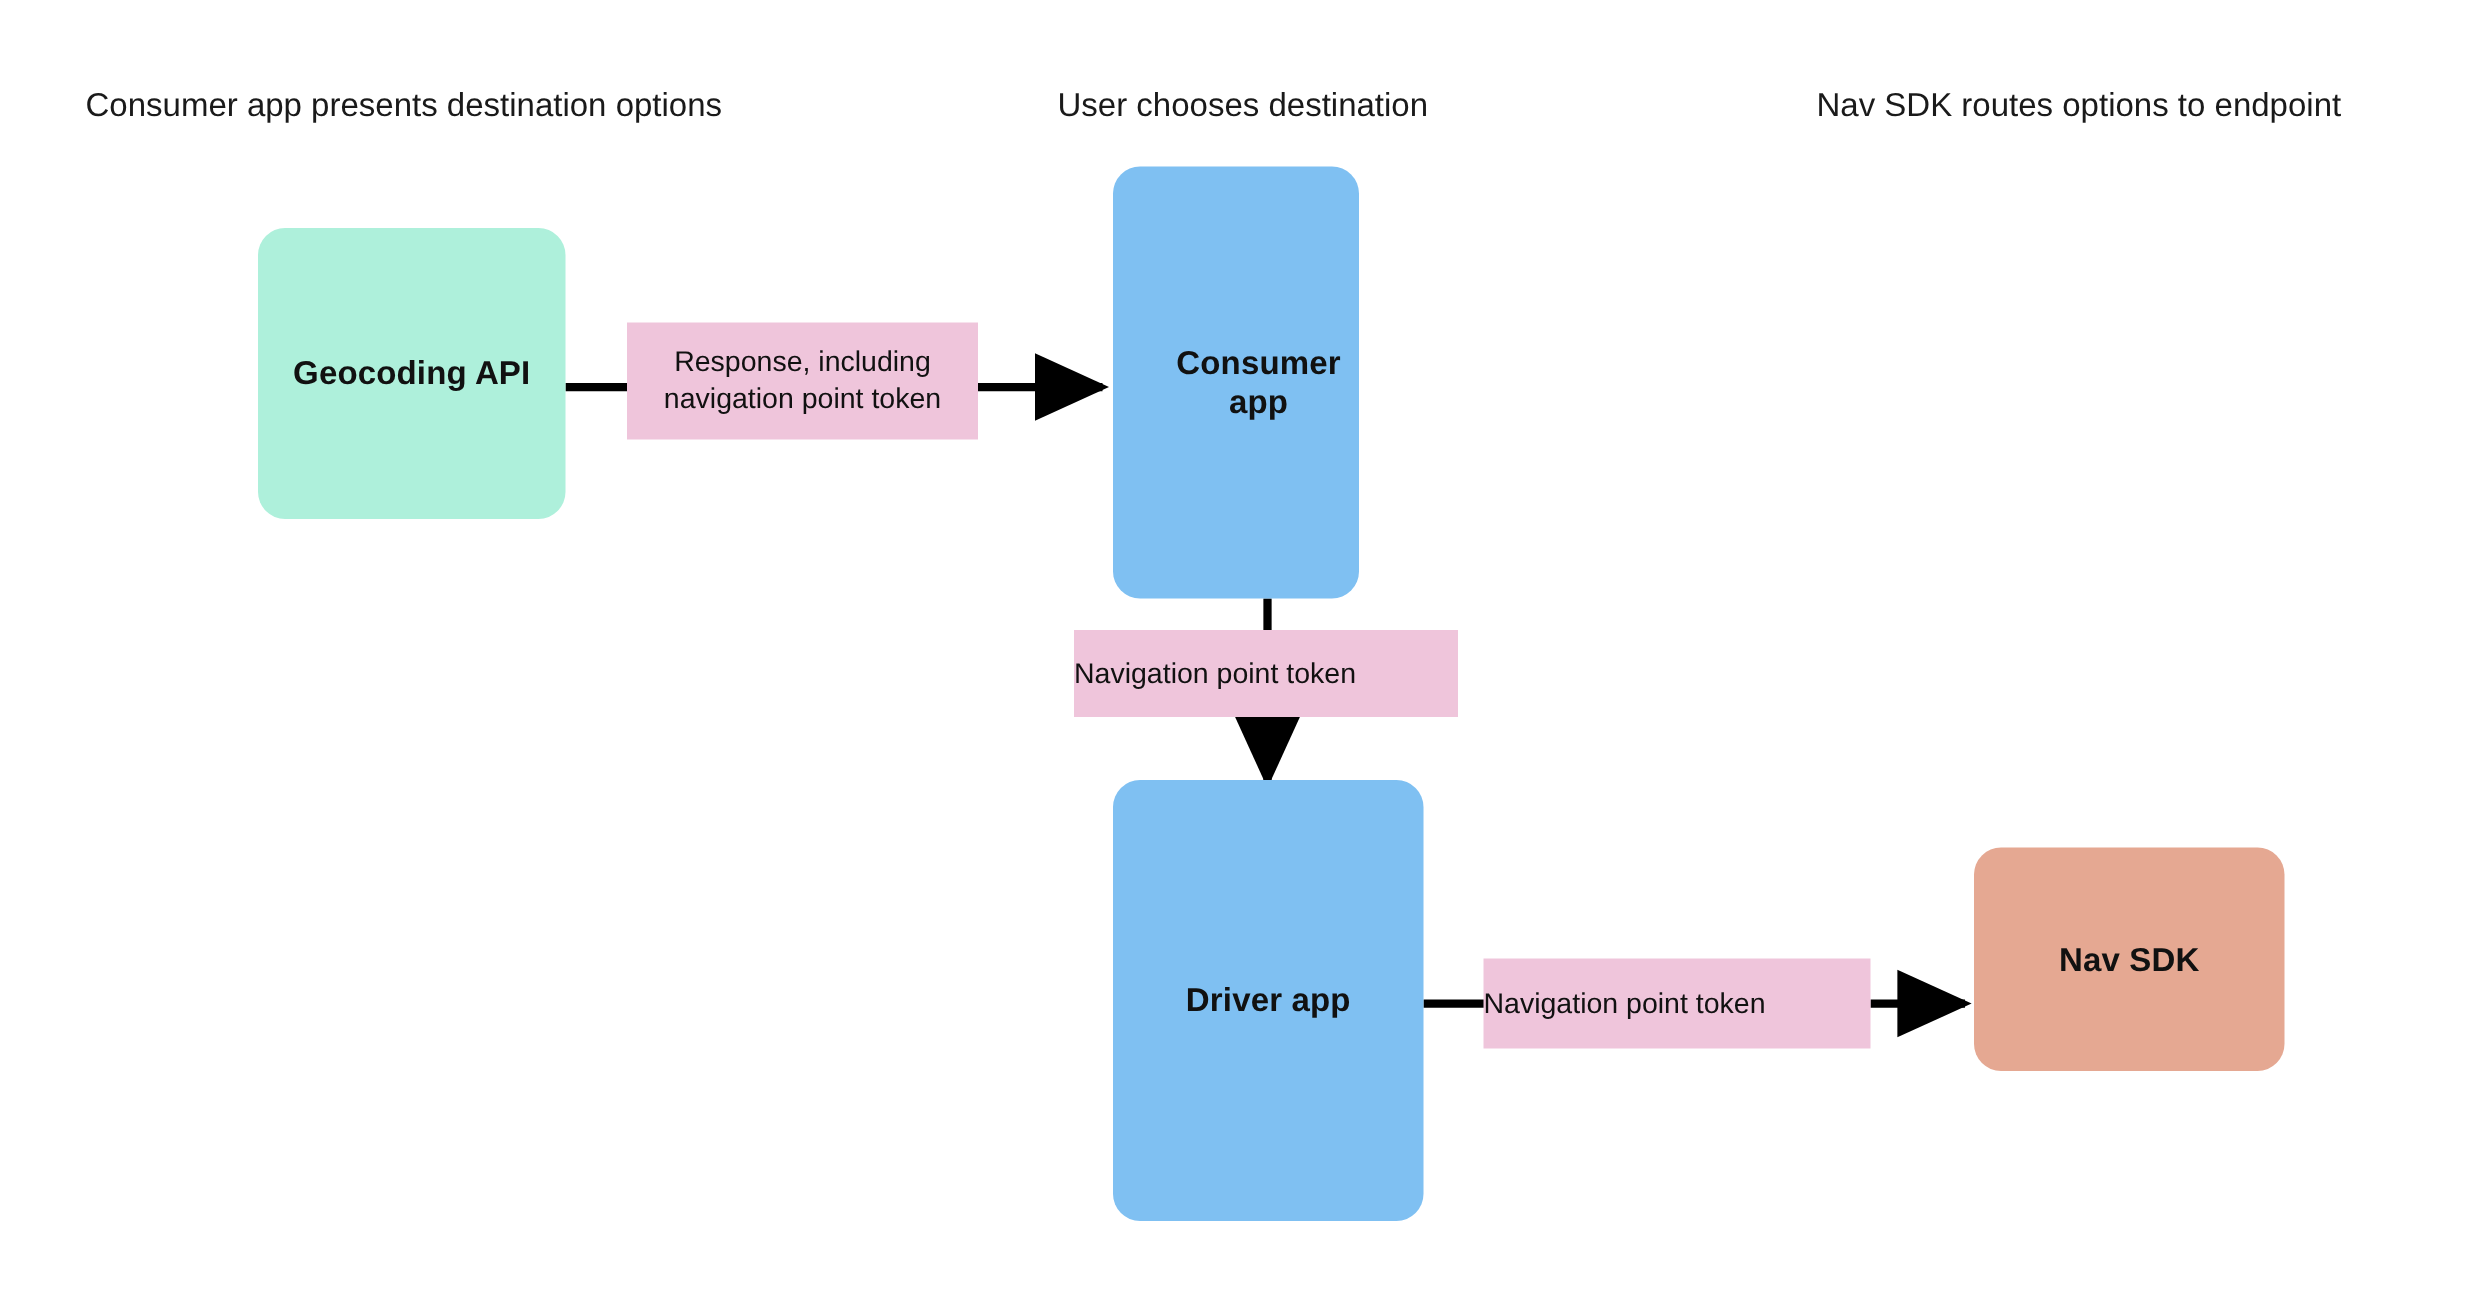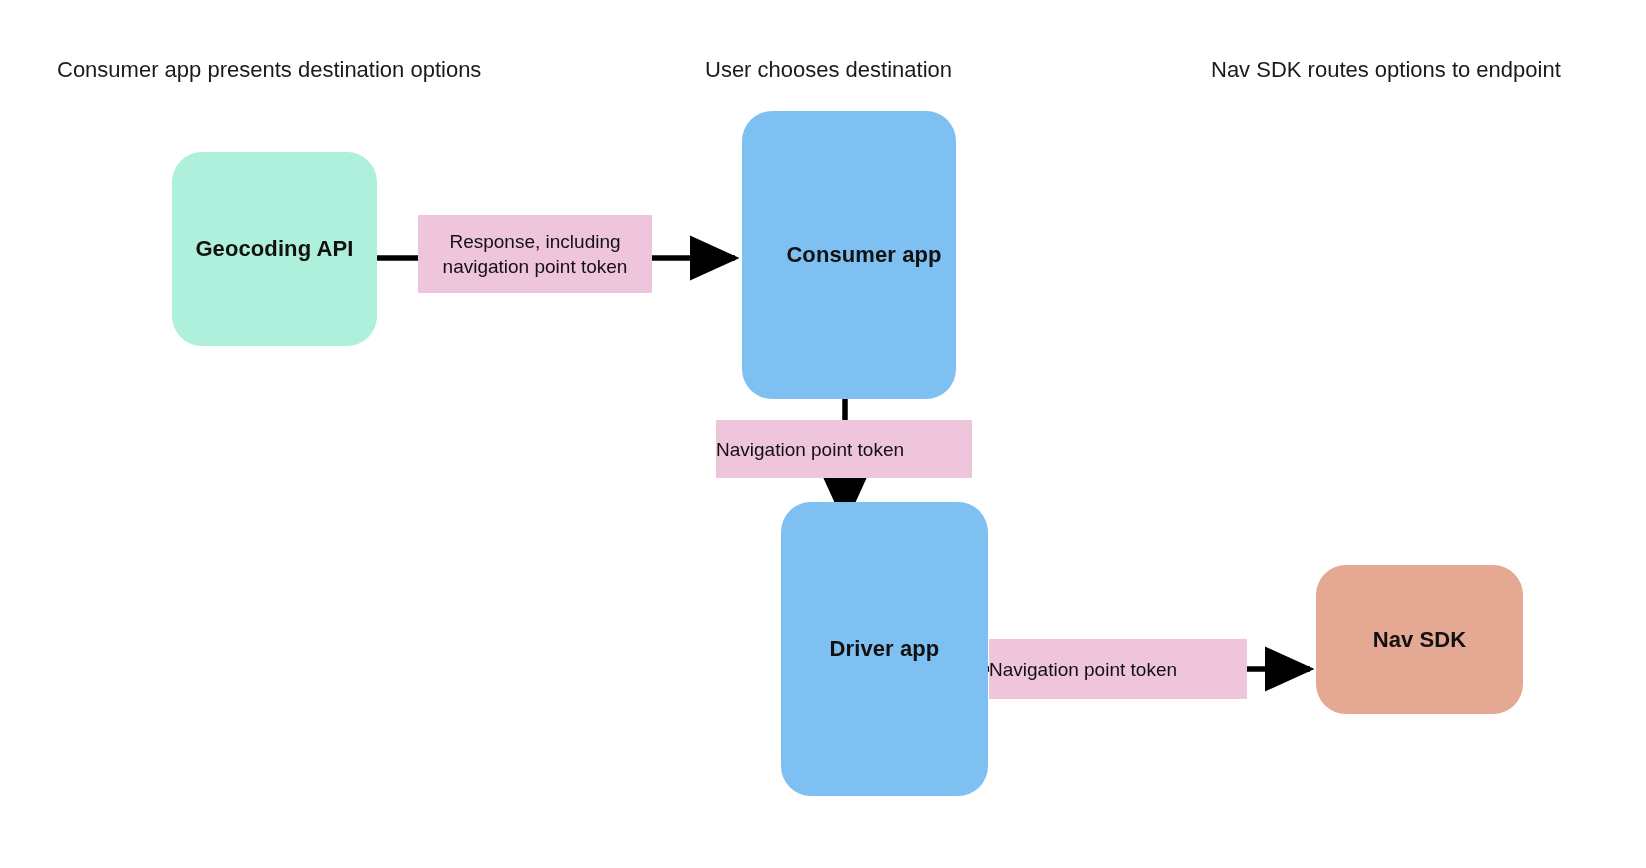--- a/index.html
+++ b/index.html
@@ -32,48 +32,47 @@
   #hdr-consumer { left: 57px;   top: 57px; }
   #hdr-user     { left: 705px;  top: 57px; }
   #hdr-navsdk   { left: 1211px; top: 57px; }
 
   
   .node {
     position: absolute;
     display: flex;
     align-items: center;
     justify-content: center;
-    border-radius: 30px;
+    border-radius: 18px;
     box-sizing: border-box;
     text-align: center;
   }
   .node-label {
     font-size: 22px;
     font-weight: 700;
     color: #111111;
     line-height: 26px;
     letter-spacing: 0.1px;
   }
 
   #node-geocoding {
     left: 172px;  top: 152px;
     width: 205px; height: 194px;
     background: #AEF0DB;
   }
   #node-consumer {
     left: 742px;  top: 111px;
-    width: 214px; height: 288px;
+    width: 164px; height: 288px;
     background: #7FC0F2;
     padding-left: 30px;
   }
   #node-driver {
-    left: 742px;  top: 502px;
+    left: 742px;  top: 520px;
     width: 207px; height: 294px;
     background: #7FC0F2;
-    margin-left: 39px;
   }
   #node-navsdk {
     left: 1316px; top: 565px;
     width: 207px; height: 149px;
     background: #E5A892;
   }
 
   
   .edge-label {
     position: absolute;

